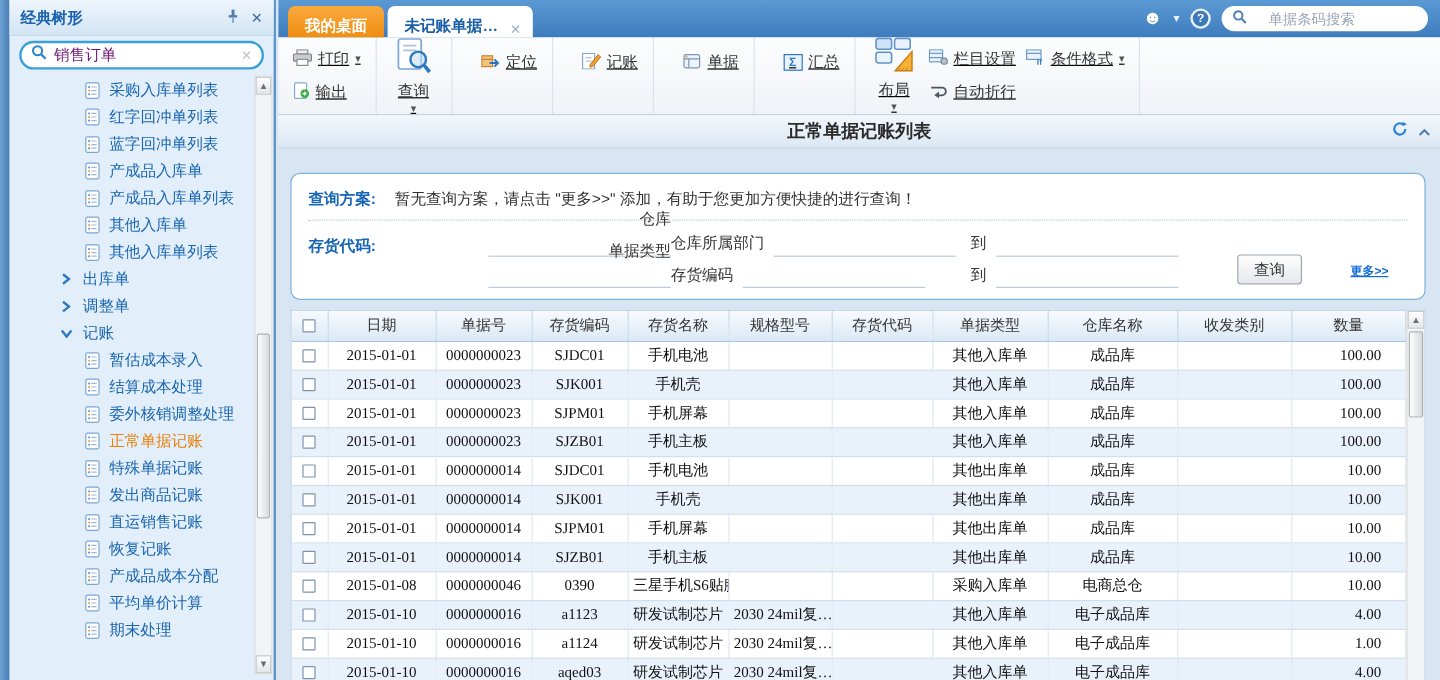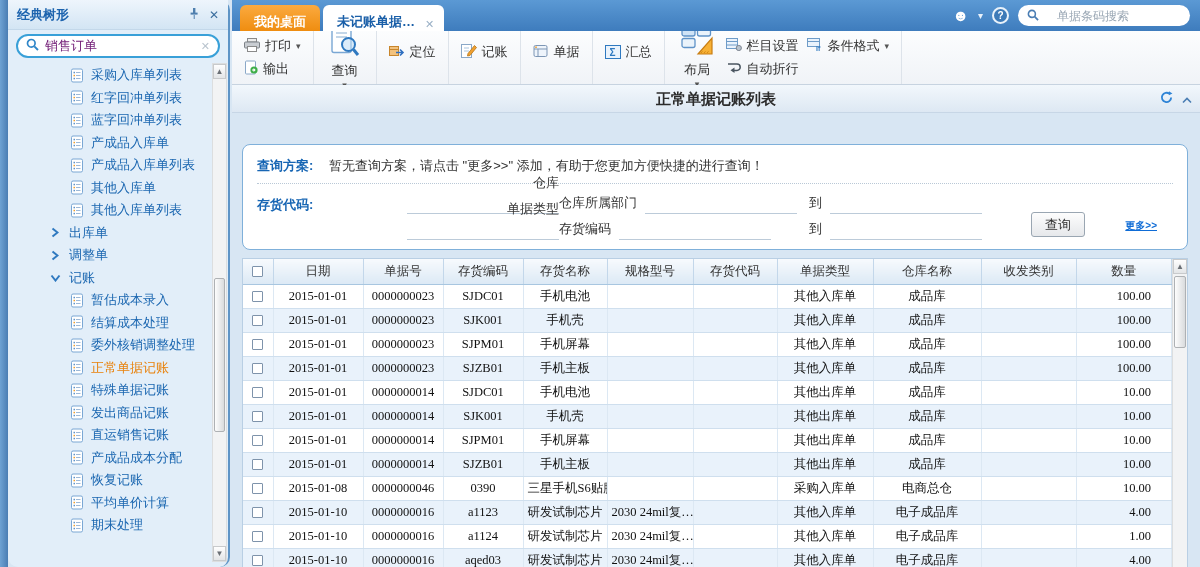--- a/index.html
+++ b/index.html
@@ -6,21 +6,21 @@
   html,body { width:1200px; height:567px; overflow:hidden; background:#fff;
     font-family:"Liberation Sans","DejaVu Sans",sans-serif; }
   .app { position:relative; width:1200px; height:567px; overflow:hidden; background:#d8e6f3; }
 
   
   .dock-strip { position:absolute; left:0; top:0; width:8px; height:567px;
     background:linear-gradient(90deg,#6ea2d3,#4a7db3); }
 
   
   .sidebar { position:absolute; left:8px; top:0; width:222px; height:567px;
-    background:#e2eef9; border-right:2px solid #5e94c6;border-radius:10px; }
+    background:#e2eef9; border-right:2px solid #5e94c6; }
   .sb-header { height:30px; display:flex; align-items:center; padding:0 9px;
     background:linear-gradient(#eef5fc,#d3e5f4); border-bottom:1px solid #c3d8ea; }
   .sb-title { color:#1c63ae; font-weight:bold; font-size:13px; flex:1; }
   .sb-header .hicon { margin-left:10px; color:#3c6f9f; font-size:12px; cursor:pointer; line-height:1; }
   .sb-search { margin:4px 8px; height:24px; border:2px solid #39a0d8; border-radius:13px;
     background:#fff; display:flex; align-items:center; padding:0 8px; gap:6px; }
   .sb-search input { border:none; outline:none; flex:1; font-size:13px; color:#701a75; min-width:0;
     font-family:inherit; background:transparent; }
   .sb-search .clear { color:#b9c4ce; font-size:11px; cursor:pointer; }
   .sb-body { position:relative; height:calc(100% - 66px); overflow:hidden; }
@@ -55,30 +55,30 @@
   .tb-caret { color:#e8f1fa; font-size:10px; cursor:pointer; }
   .help { width:17px; height:17px; border-radius:50%; background:#3d7ab8; border:2px solid #e9f2fa;
     color:#fff; font-size:10px; font-weight:bold; display:flex; align-items:center; justify-content:center; cursor:pointer; }
   .top-search { width:172px; height:21px; border-radius:11px; background:#fff;
     display:flex; align-items:center; padding:0 9px; gap:18px; }
   .top-search input { border:none; outline:none; flex:1; font-size:12px; color:#555; min-width:0;
     font-family:inherit; background:transparent; }
   .top-search input::placeholder { color:#9aa7b4; }
 
   
-  .toolbar { height:54px; background:linear-gradient(#fcfdfe,#f0f3f7); border-bottom:1px solid #c7d3e0;
-    display:flex; align-items:stretch; }
+  .toolbar { height:65px; background:linear-gradient(#fcfdfe,#f0f3f7); border-bottom:1px solid #c7d3e0;
+    display:flex; align-items:stretch;text-decoration:underline; }
   .tgroup { border-right:1px solid #dde3ea; padding:4px 8px; display:flex; }
   .tg-col { flex-direction:column; justify-content:space-around; }
   .tbtn { background:transparent; border:none; display:flex; align-items:center; gap:5px;
     font-size:13px; color:#333; font-family:inherit; cursor:pointer; padding:2px 4px; white-space:nowrap; }
   .tbtn .caret { font-size:9px; color:#555; }
   .tbtn.big { flex-direction:column; gap:2px; justify-content:center; padding:2px 8px; }
   .tbtn.big .caret { margin-top:-2px; }
-  .tg-top { align-items:flex-start; padding-top:10px; }
+  .tg-top { align-items:flex-start; padding-top:10px;margin-left:12px; }
   .sigma-box { width:16px; height:14px; border:1px solid #2f79c0; background:#eaf3fc; color:#2f79c0;
     font-size:10px; font-weight:bold; display:inline-flex; align-items:center; justify-content:center; }
   .tstack { display:flex; flex-direction:column; justify-content:space-around; }
   .tstack .trow { display:flex; align-items:center; }
 
   
   .titlebar { position:relative; height:28px; background:linear-gradient(#f2f7fc,#dde8f3);
     border-bottom:1px solid #c7d6e6; text-align:center; line-height:28px;
     font-size:15px; font-weight:bold; color:#2b2b2b; }
   .titlebar .ticons { position:absolute; right:8px; top:0; height:28px; display:flex; align-items:center; gap:9px; }
@@ -379,35 +379,35 @@
               <svg width="14" height="15" viewBox="0 0 14 15">
                 <rect x="1.5" y="1" width="11" height="13" rx="1.5" fill="#fff" stroke="#7aa7d4"></rect>
                 <line x1="6" y1="4.5" x2="10.5" y2="4.5" stroke="#9db9d8"></line>
                 <line x1="6" y1="7.5" x2="10.5" y2="7.5" stroke="#9db9d8"></line>
                 <line x1="6" y1="10.5" x2="10.5" y2="10.5" stroke="#9db9d8"></line>
                 <rect x="3.5" y="3.8" width="1.5" height="1.5" fill="#5f93c8"></rect>
                 <rect x="3.5" y="6.8" width="1.5" height="1.5" fill="#f0a030"></rect>
                 <rect x="3.5" y="9.8" width="1.5" height="1.5" fill="#5f93c8"></rect>
               </svg>
             </span>
+            <span>恢复记账</span>
+          </div>
+          <div class="tree-item leaf">
+            <span class="ticon">
+              <svg width="14" height="15" viewBox="0 0 14 15">
+                <rect x="1.5" y="1" width="11" height="13" rx="1.5" fill="#fff" stroke="#7aa7d4"></rect>
+                <line x1="6" y1="4.5" x2="10.5" y2="4.5" stroke="#9db9d8"></line>
+                <line x1="6" y1="7.5" x2="10.5" y2="7.5" stroke="#9db9d8"></line>
+                <line x1="6" y1="10.5" x2="10.5" y2="10.5" stroke="#9db9d8"></line>
+                <rect x="3.5" y="3.8" width="1.5" height="1.5" fill="#5f93c8"></rect>
+                <rect x="3.5" y="6.8" width="1.5" height="1.5" fill="#f0a030"></rect>
+                <rect x="3.5" y="9.8" width="1.5" height="1.5" fill="#5f93c8"></rect>
+              </svg>
+            </span>
             <span>产成品成本分配</span>
-          </div>
-          <div class="tree-item leaf">
-            <span class="ticon">
-              <svg width="14" height="15" viewBox="0 0 14 15">
-                <rect x="1.5" y="1" width="11" height="13" rx="1.5" fill="#fff" stroke="#7aa7d4"></rect>
-                <line x1="6" y1="4.5" x2="10.5" y2="4.5" stroke="#9db9d8"></line>
-                <line x1="6" y1="7.5" x2="10.5" y2="7.5" stroke="#9db9d8"></line>
-                <line x1="6" y1="10.5" x2="10.5" y2="10.5" stroke="#9db9d8"></line>
-                <rect x="3.5" y="3.8" width="1.5" height="1.5" fill="#5f93c8"></rect>
-                <rect x="3.5" y="6.8" width="1.5" height="1.5" fill="#f0a030"></rect>
-                <rect x="3.5" y="9.8" width="1.5" height="1.5" fill="#5f93c8"></rect>
-              </svg>
-            </span>
-            <span>恢复记账</span>
           </div>
           <div class="tree-item leaf">
             <span class="ticon">
               <svg width="14" height="15" viewBox="0 0 14 15">
                 <rect x="1.5" y="1" width="11" height="13" rx="1.5" fill="#fff" stroke="#7aa7d4"></rect>
                 <line x1="6" y1="4.5" x2="10.5" y2="4.5" stroke="#9db9d8"></line>
                 <line x1="6" y1="7.5" x2="10.5" y2="7.5" stroke="#9db9d8"></line>
                 <line x1="6" y1="10.5" x2="10.5" y2="10.5" stroke="#9db9d8"></line>
                 <rect x="3.5" y="3.8" width="1.5" height="1.5" fill="#5f93c8"></rect>
                 <rect x="3.5" y="6.8" width="1.5" height="1.5" fill="#f0a030"></rect>

